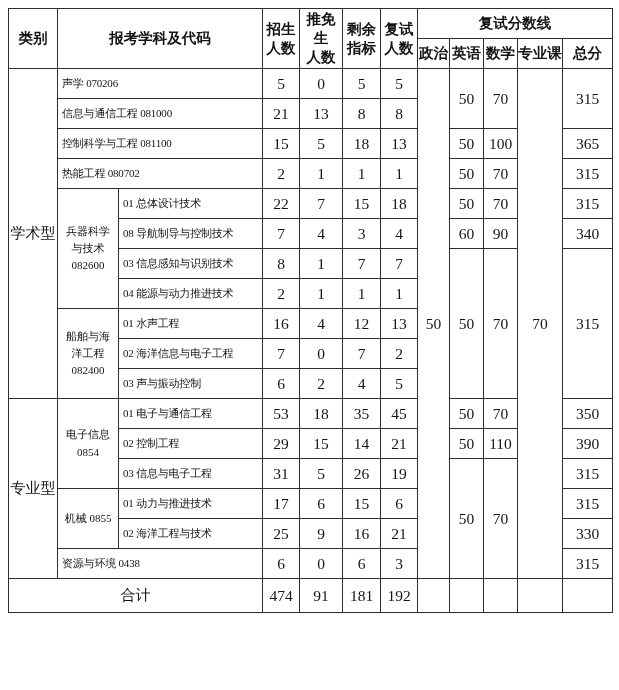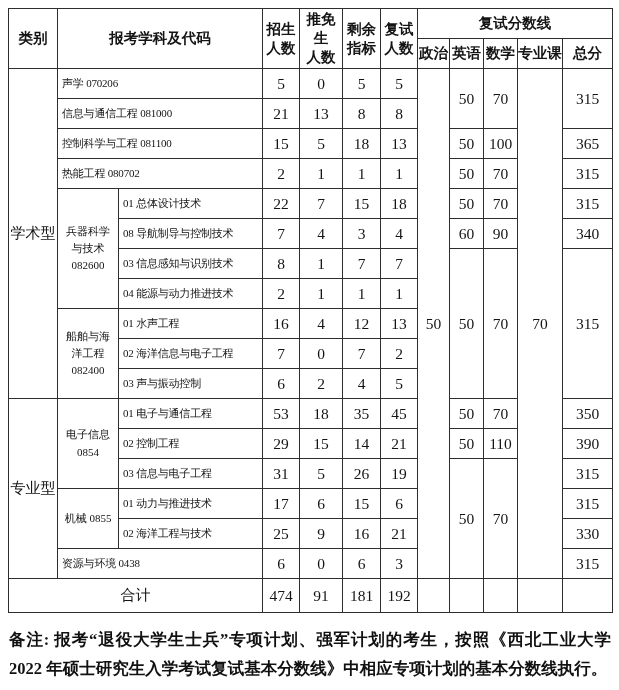--- a/index.html
+++ b/index.html
@@ -285,15 +285,14 @@
           <td class="num">192</td>
           <td class="num"></td>
           <td class="num"></td>
           <td class="num"></td>
           <td class="num"></td>
           <td class="num"></td>
         </tr>
       </tbody>
   </table>
 
-  <div class="note">备注: 报考“退役大学生士兵”专项计划、强军计划的考生，按照《西北工业大学 2022 年硕士研究生入学考试复试基本分数线》中相应专项计划的基本分数线执行。</div>
 
 </div>
 
 </body></html>

